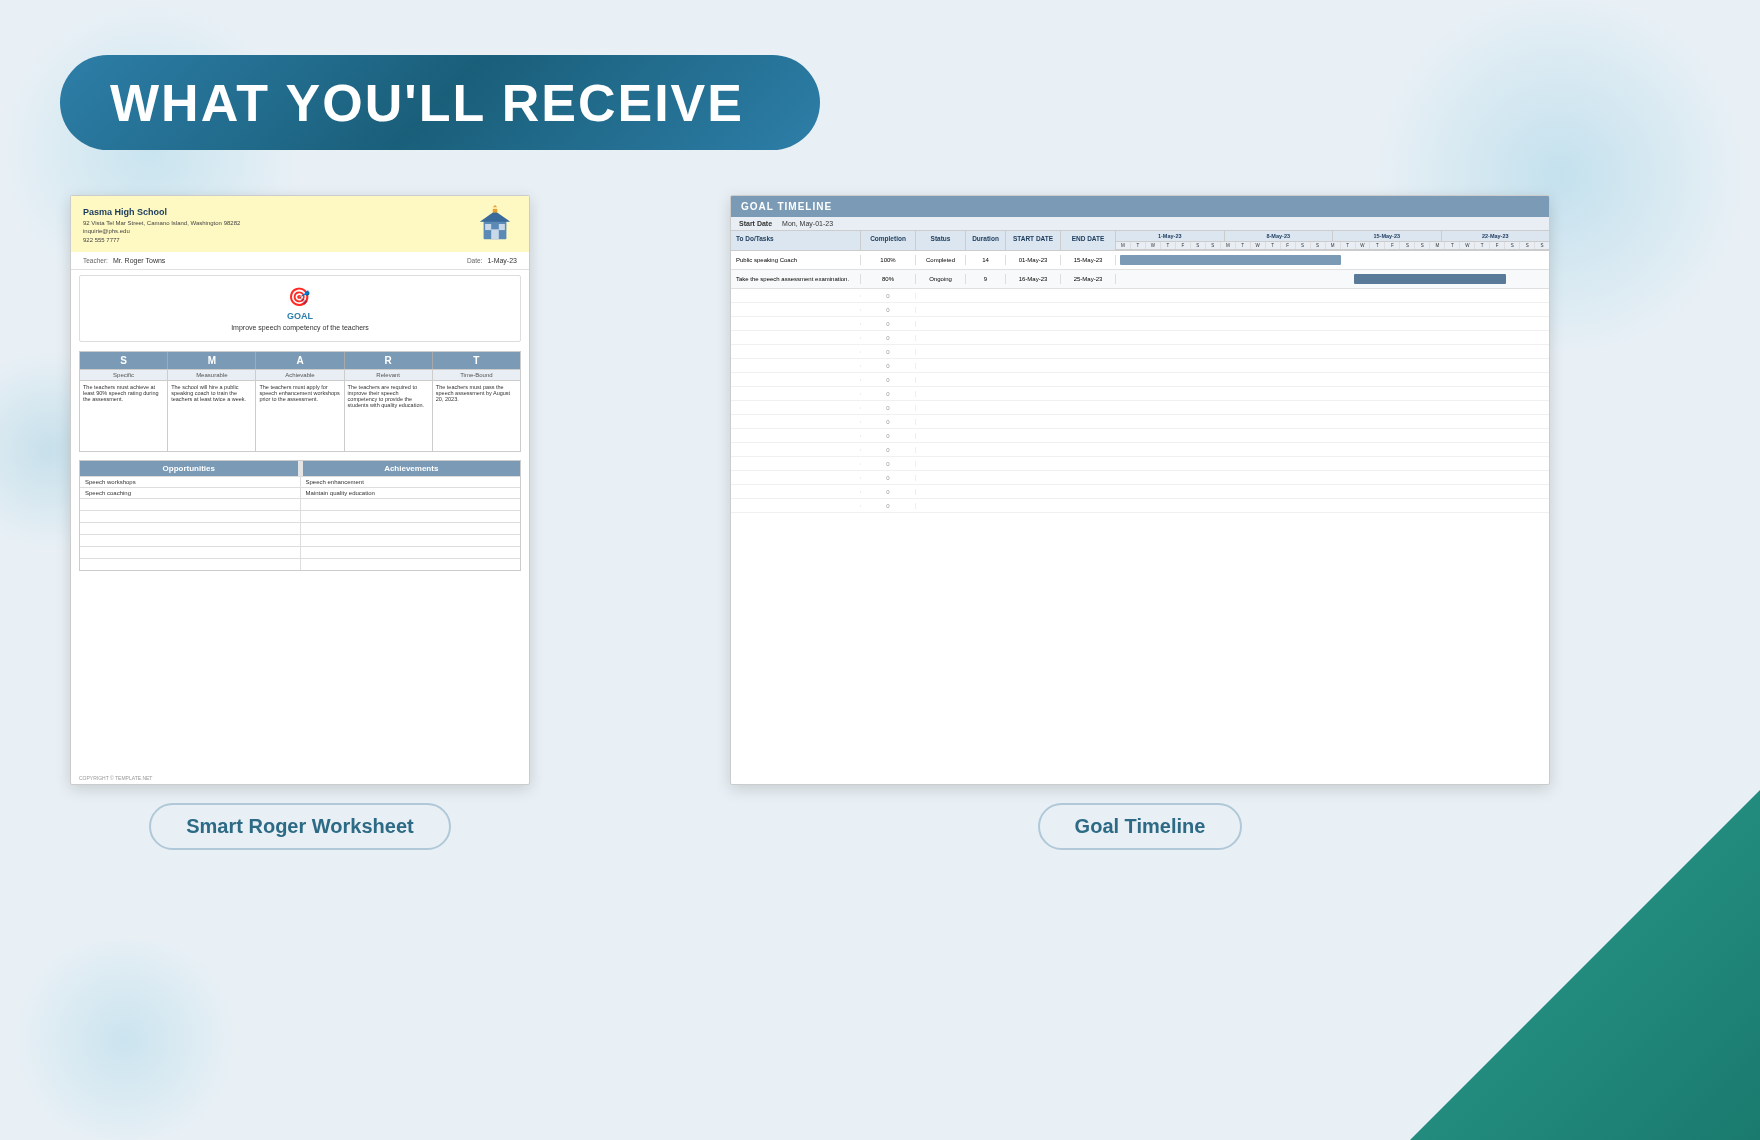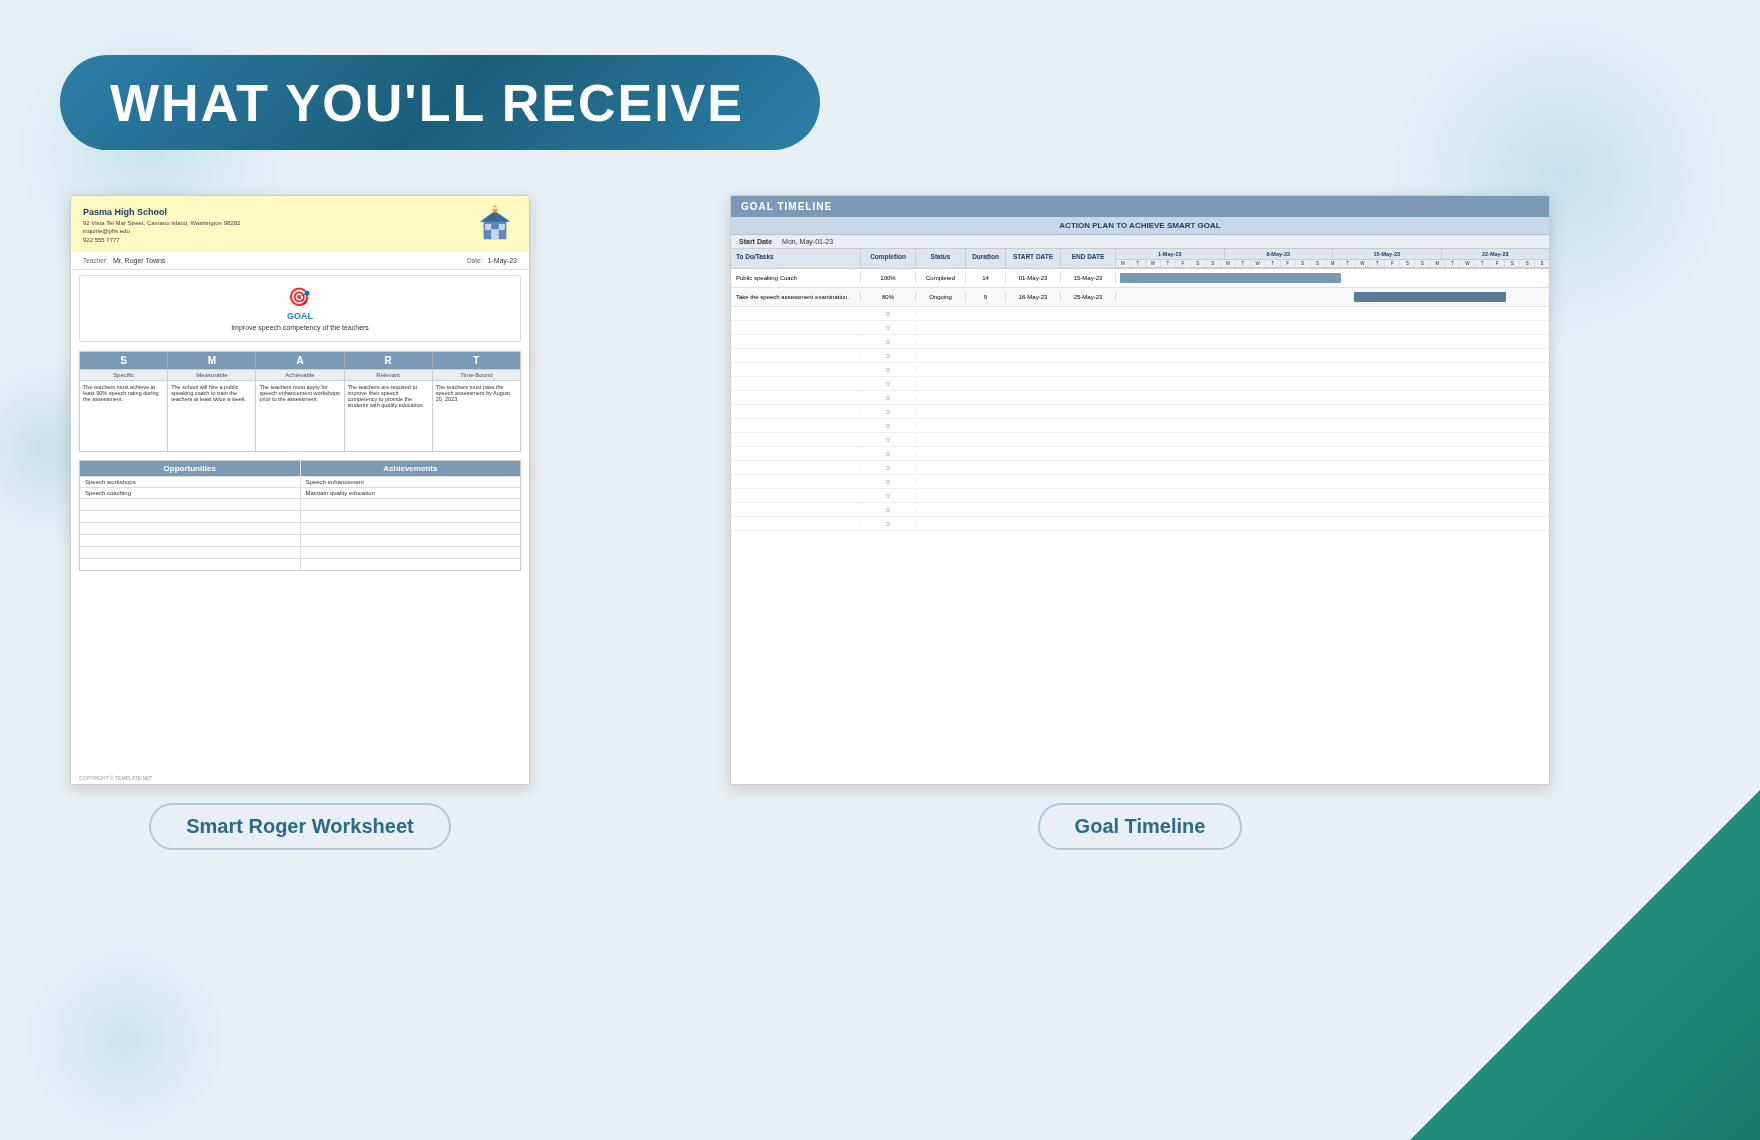--- a/index.html
+++ b/index.html
@@ -247,21 +247,21 @@
       display: flex;
       background: #7a9ab5;
     }
     .opp-achieve-header-cell {
       flex: 1;
       text-align: center;
       padding: 3px;
       font-size: 8px;
       font-weight: bold;
       color: white;
-      border-right: 1px solid #e5e5e5;
+      border-right: 5px solid #e5e5e5;
     }
     .opp-achieve-header-cell:last-child { border-right: none; }
     .opp-achieve-row {
       display: flex;
       border-top: 1px solid #ddd;
     }
     .opp-achieve-cell {
       flex: 1;
       padding: 2px 5px;
       font-size: 6px;
@@ -528,21 +528,20 @@
       <div class="doc-copyright">COPYRIGHT © TEMPLATE.NET</div>
     </div>
 
     <div class="label-pill">Smart Roger Worksheet</div>
   </div>
 
   <div class="doc-preview-right">
     <div class="timeline-doc">
 
       <div class="tl-title">GOAL TIMELINE</div>
-      <div class="tl-action-header">ACTION PLAN TO ACHIEVE SMART GOAL</div>
 
       <div class="tl-start-row">
         <span class="tl-start-label">Start Date</span>
         <span class="tl-start-value">Mon, May-01-23</span>
       </div>
 
       <div class="tl-main">
 
         <div style="display:flex; border-bottom:1px solid #ccc; background:#dce6f0;">
           <div class="tl-col-task" style="font-size:6.5px; font-weight:bold; color:#1a3a5c;">To Do/Tasks</div>

